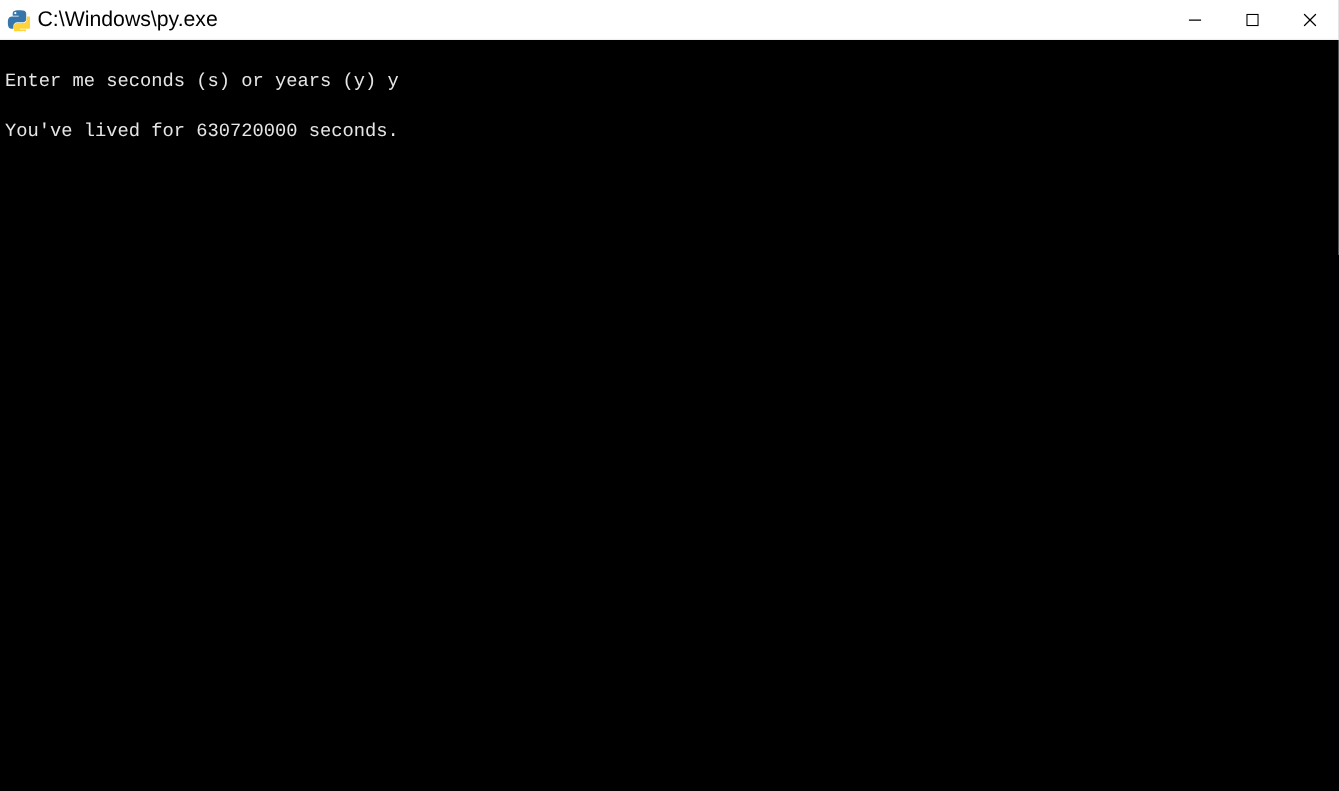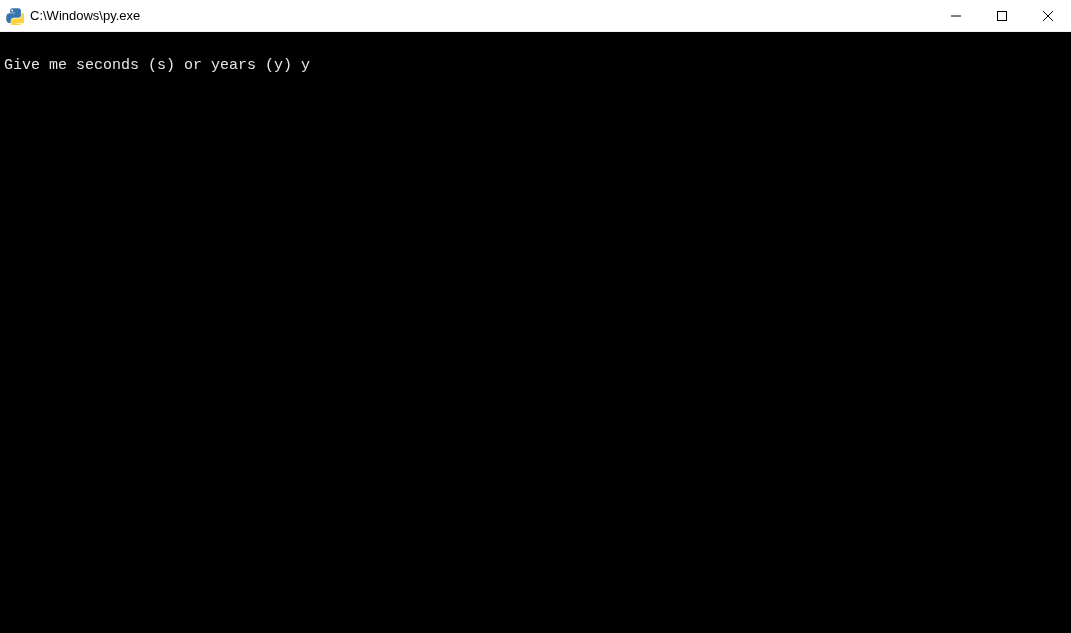--- a/index.html
+++ b/index.html
@@ -25,21 +25,21 @@
       border-bottom: 1px solid #f0f0f0;
       user-select: none;
     }
     .titlebar-icon {
       width: 18px;
       height: 18px;
       margin-right: 6px;
       flex-shrink: 0;
     }
     .titlebar-title {
-      font-size: 13px;
+      font-size: 17px;
       color: #000000;
       flex-shrink: 0;
     }
     .titlebar-spacer {
       flex: 1;
     }
     .window-controls {
       display: flex;
       height: 100%;
     }
@@ -96,14 +96,15 @@
     <div class="window-btn">
       <svg viewBox="0 0 10 10">
           <line x1="0" y1="0" x2="10" y2="10" stroke="#000" stroke-width="1"></line>
           <line x1="10" y1="0" x2="0" y2="10" stroke="#000" stroke-width="1"></line>
         </svg>
     </div>
   </div>
 </div>
 
 <div class="console-area">
-<span class="console-line">Give me seconds (s) or years (y) y</span>
+<span class="console-line">Enter me seconds (s) or years (y) y</span>
+<span class="console-line">You've lived for 630720000 seconds.</span>
 </div>
 
 </body></html>

